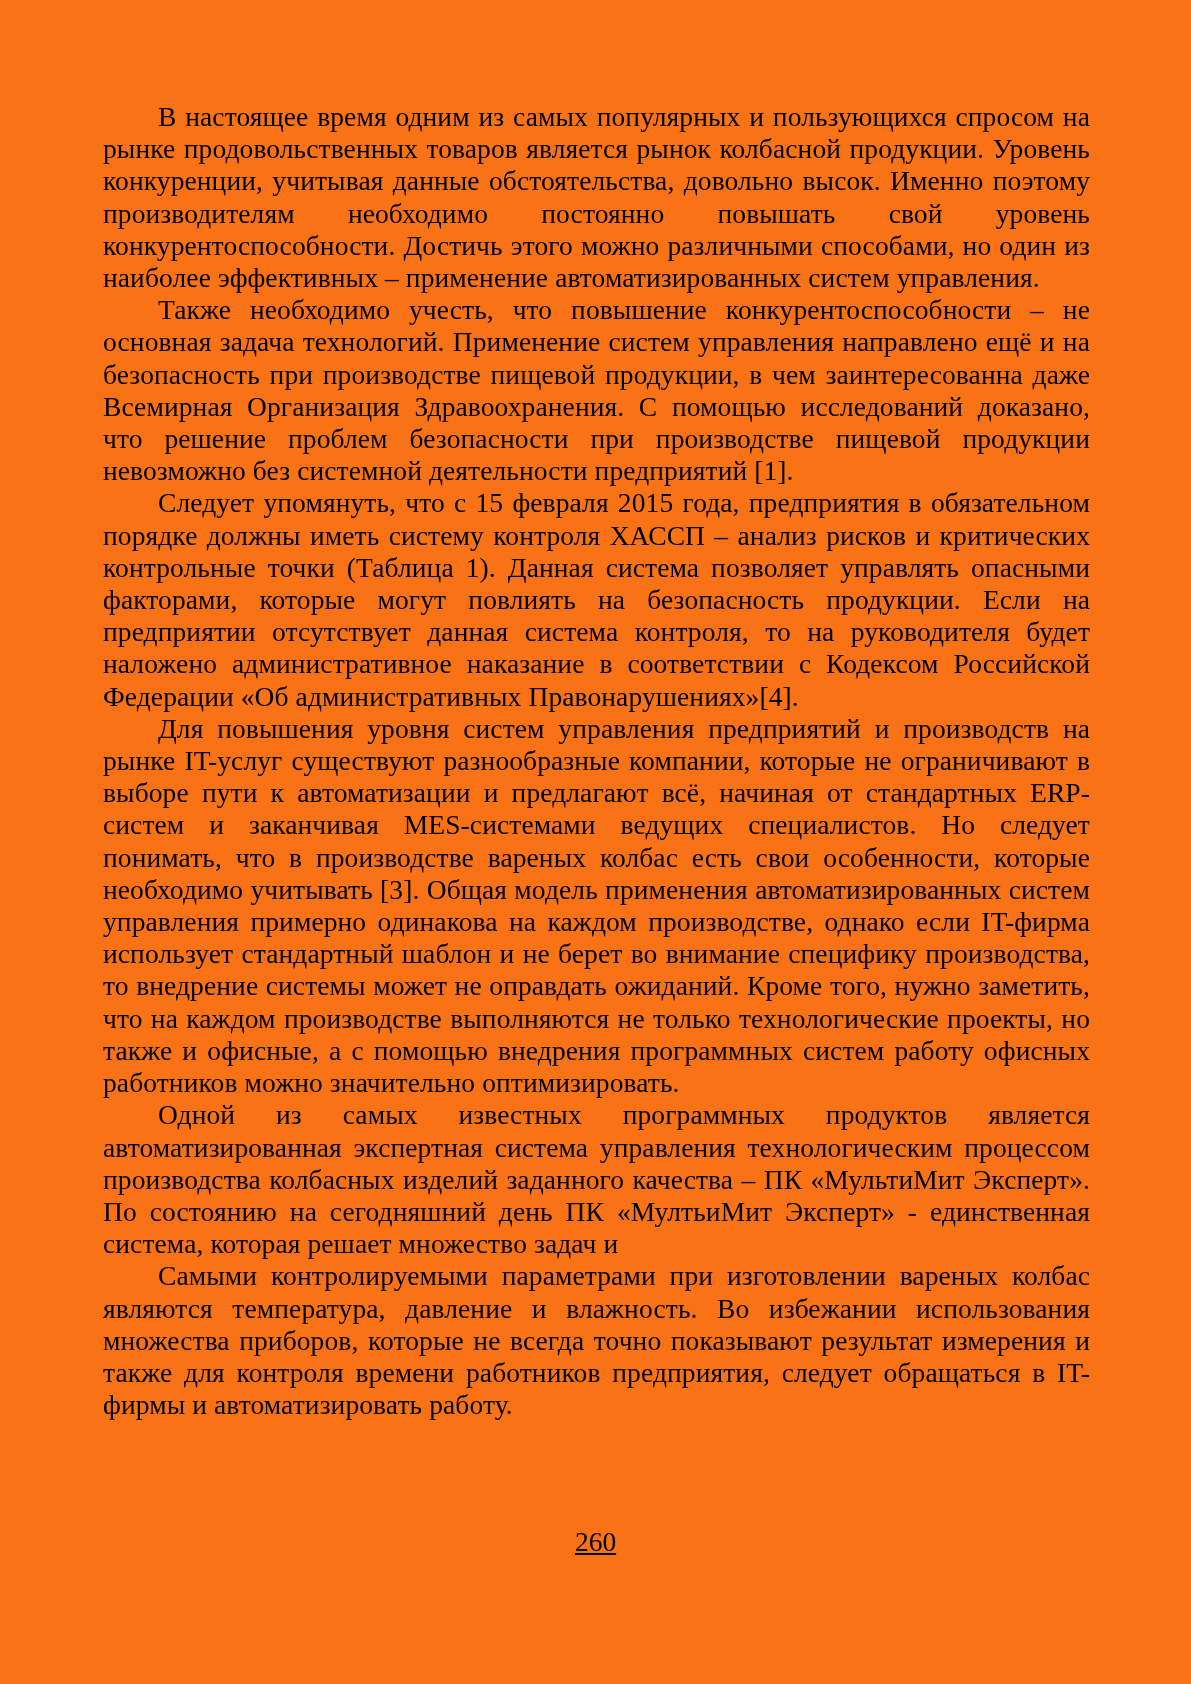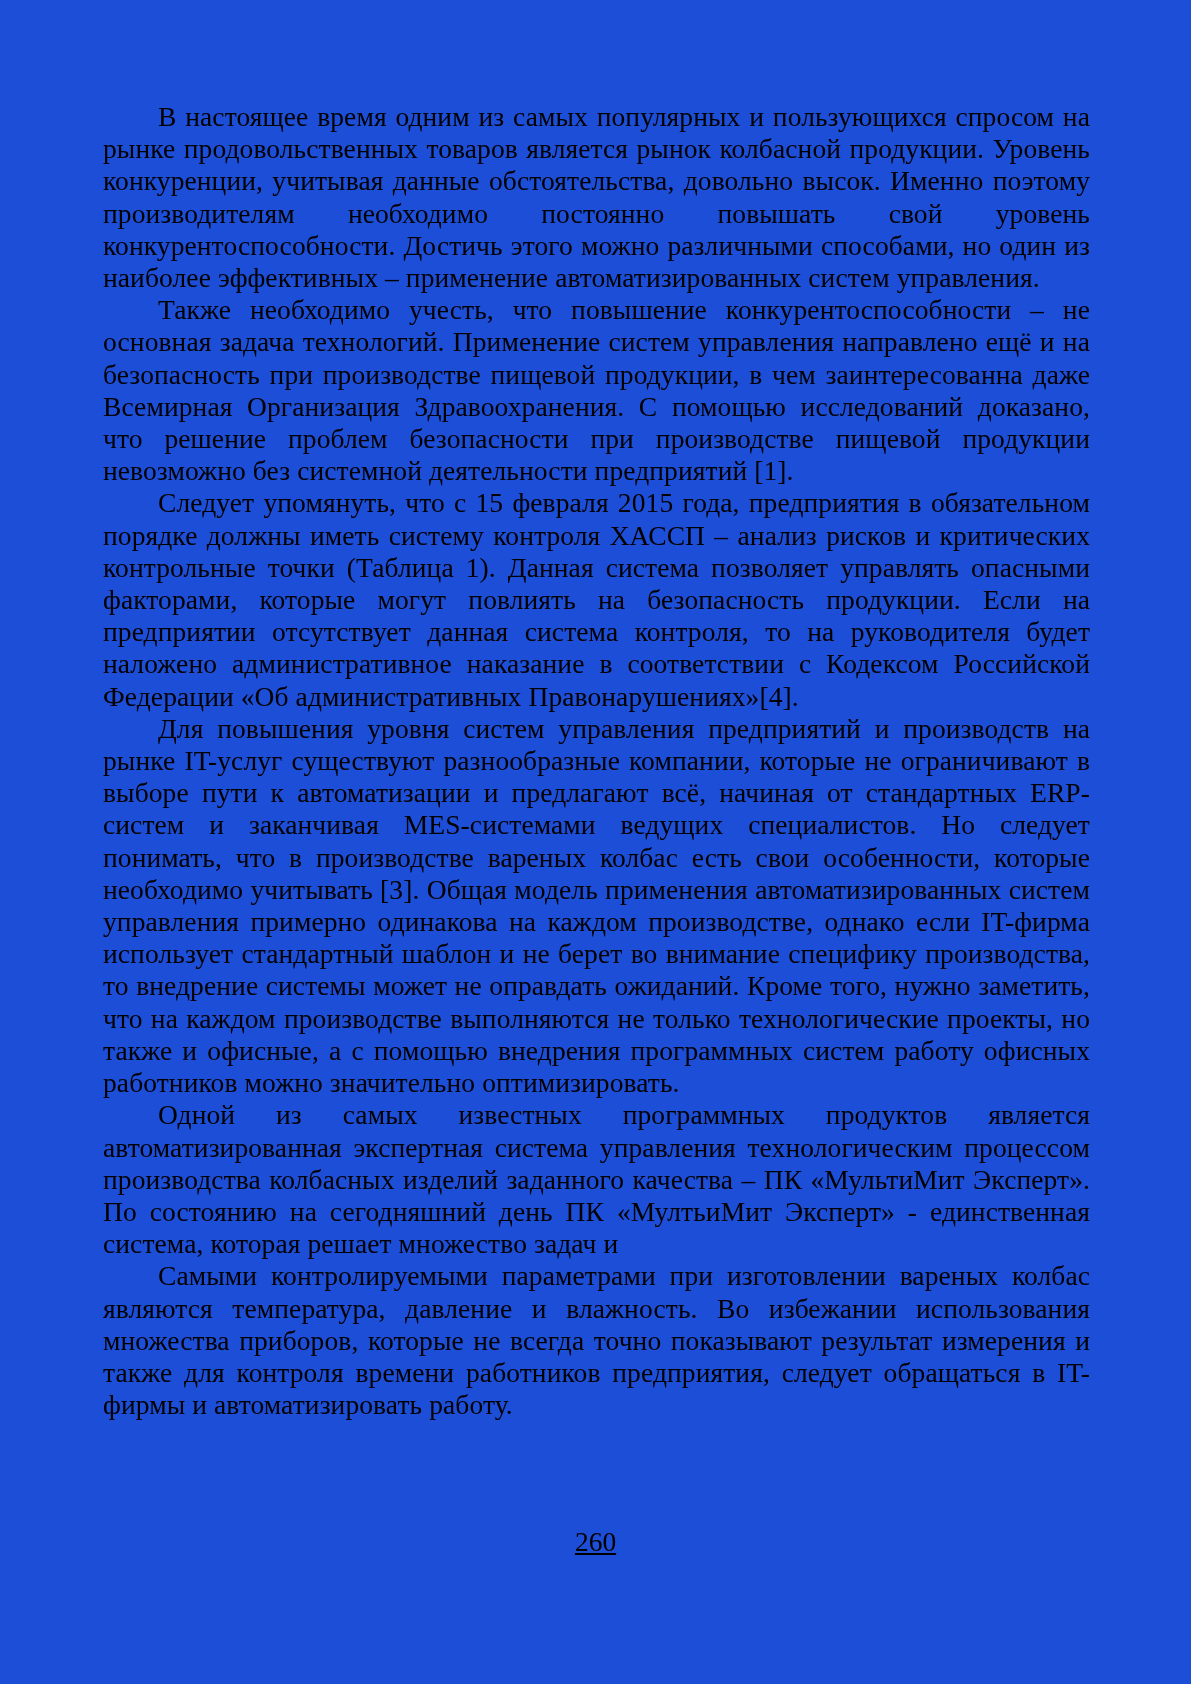--- a/index.html
+++ b/index.html
@@ -4,21 +4,21 @@
   <style>
     html, body {
       margin: 0;
       padding: 0;
       background: #ffffff;
     }
     .page {
       position: relative;
       width: 1191px;
       height: 1684px;
-      background: #1d4ed8;
+      background: #f97316;
       color: #000000;
       font-family: "Liberation Serif", "DejaVu Serif", serif;
       overflow: hidden;
     }
     .text-block {
       position: absolute;
       left: 103px;
       top: 101px;
       width: 987px;
       font-size: 27.5px;

